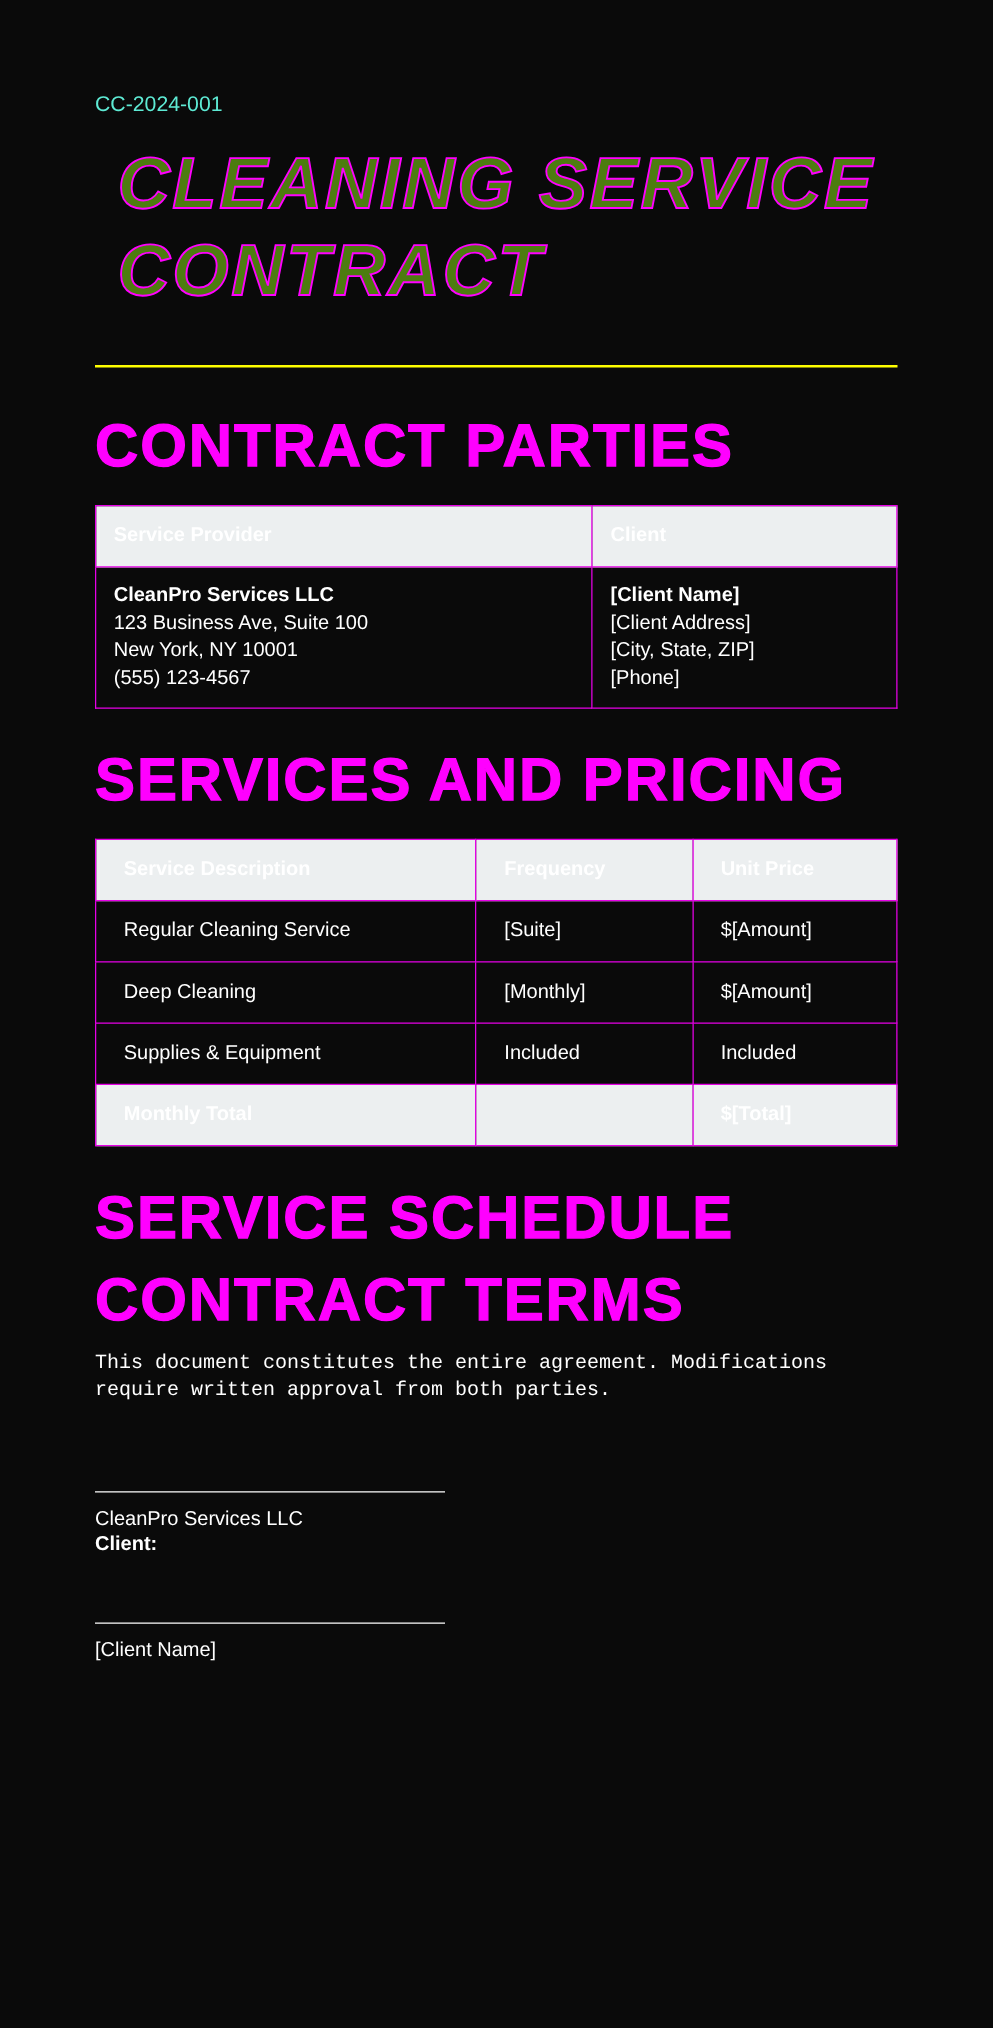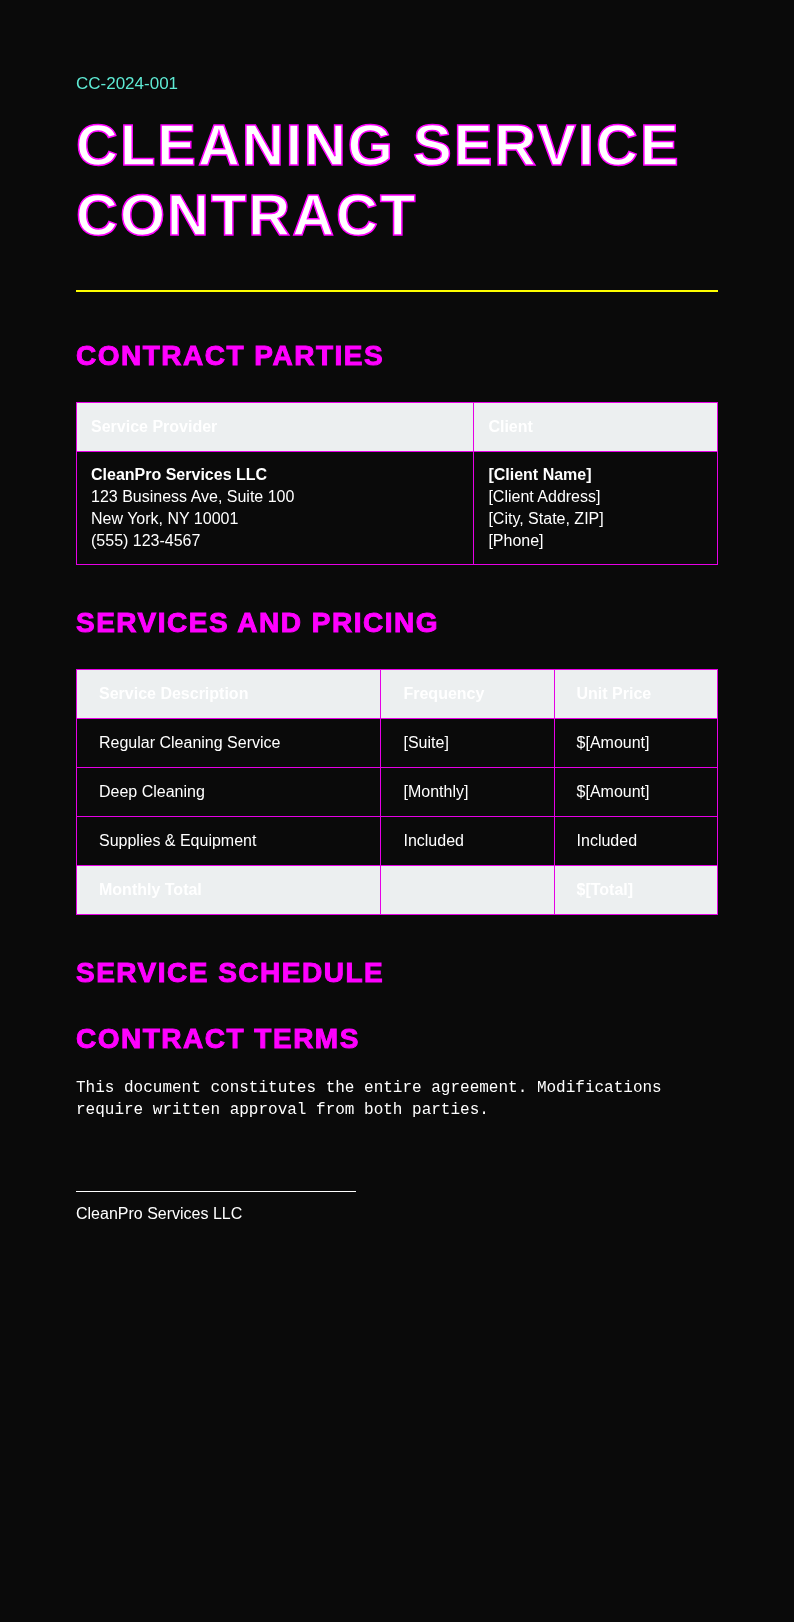--- a/index.html
+++ b/index.html
@@ -6,28 +6,29 @@
   body {
     background: #0a0a0a;
     width: 794px;
     min-height: 1622px;
     font-family: "Liberation Sans", sans-serif;
     color: #ffffff;
   }
   .page { padding: 74px 76px 60px 76px; }
   .doc-id { color: #5eead4; font-size: 17px; line-height: 20px; margin: 0 0 16px 0; }
   h1 {
-    color: #ffffff; font-family: "Liberation Sans", sans-serif; font-weight: 900;
-    font-size: 58px; line-height: 70px; letter-spacing: 2px; margin: 0;
+    color: #4d7c0f; font-family: "Liberation Sans", sans-serif; font-weight: 900;
+    font-size: 58px; line-height: 70px; letter-spacing: 2px; margin: 18px;
     text-transform: uppercase;
+    font-style: italic;
     -webkit-text-stroke: 1.5px #ff00ff;
   }
   .divider { border: none; border-top: 2px solid #ffff00; margin: 40px 0 44px 0; height: 0; }
   h2 {
-    color: #ff00ff; font-weight: 900; font-size: 28px; line-height: 40px;
+    color: #ff00ff; font-weight: 900; font-size: 48px; line-height: 40px;
     letter-spacing: 1.5px; margin: 0 0 26px 0; text-transform: uppercase;
     -webkit-text-stroke: 1px #ff00ff;
   }
   table { width: 100%; border-collapse: collapse; margin-bottom: 38px; }
   th, td { border: 1.5px solid #e600e6; padding: 0 22px; text-align: left; font-size: 16px; }
   th { background: #eceff0; color: #ffffff; font-weight: 700; height: 48px; }
   td { color: #ffffff; height: 48px; }
   tr.total td { background: #eceff0; color: #ffffff; font-weight: 700; }
   .parties td { padding: 12px 14px; line-height: 22px; vertical-align: top; height: auto; }
   .bold { font-weight: 700; }
@@ -105,13 +106,18 @@
 
   <h2>SERVICE SCHEDULE</h2>
 
   <h2 style="margin-bottom:18px">CONTRACT TERMS</h2>
   <p class="terms">This document constitutes the entire agreement. Modifications require written approval from both parties.</p>
 
   <div>
     <div class="sig-line"></div>
     <div class="sig-name">CleanPro Services LLC</div>
   </div>
+  <div>
+    <div class="sig-label">Client:</div>
+    <div class="sig-line"></div>
+    <div class="sig-name">[Client Name]</div>
+  </div>
 </div>
 
 </body></html>

